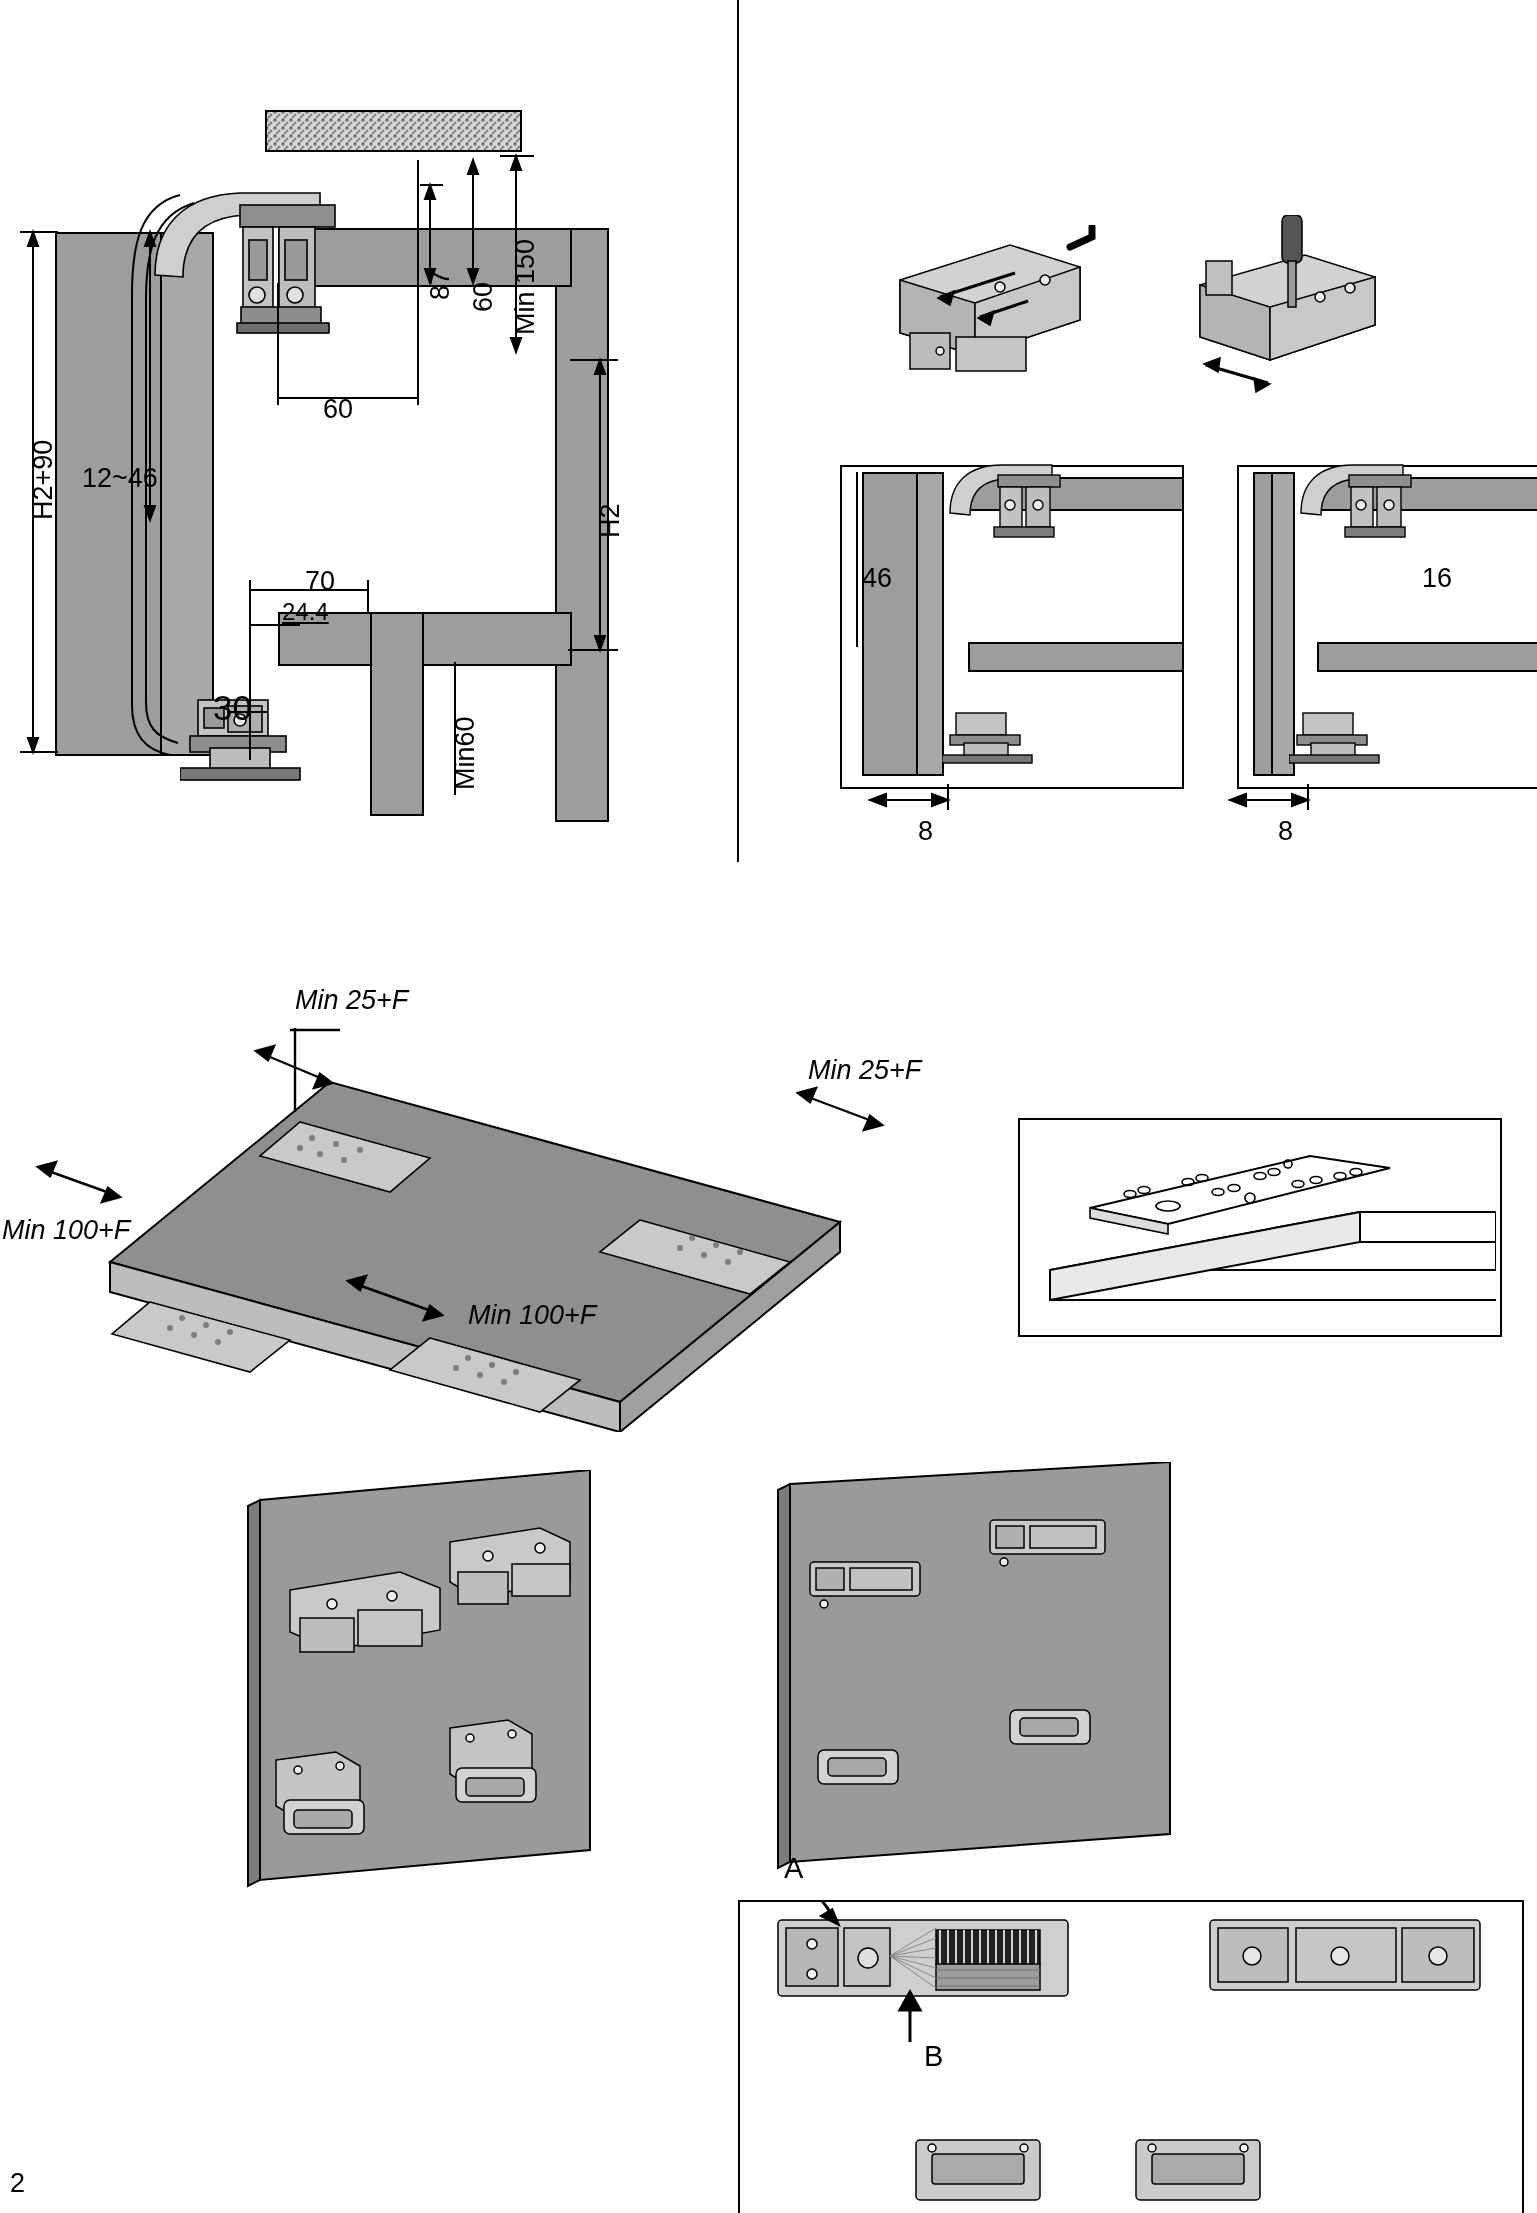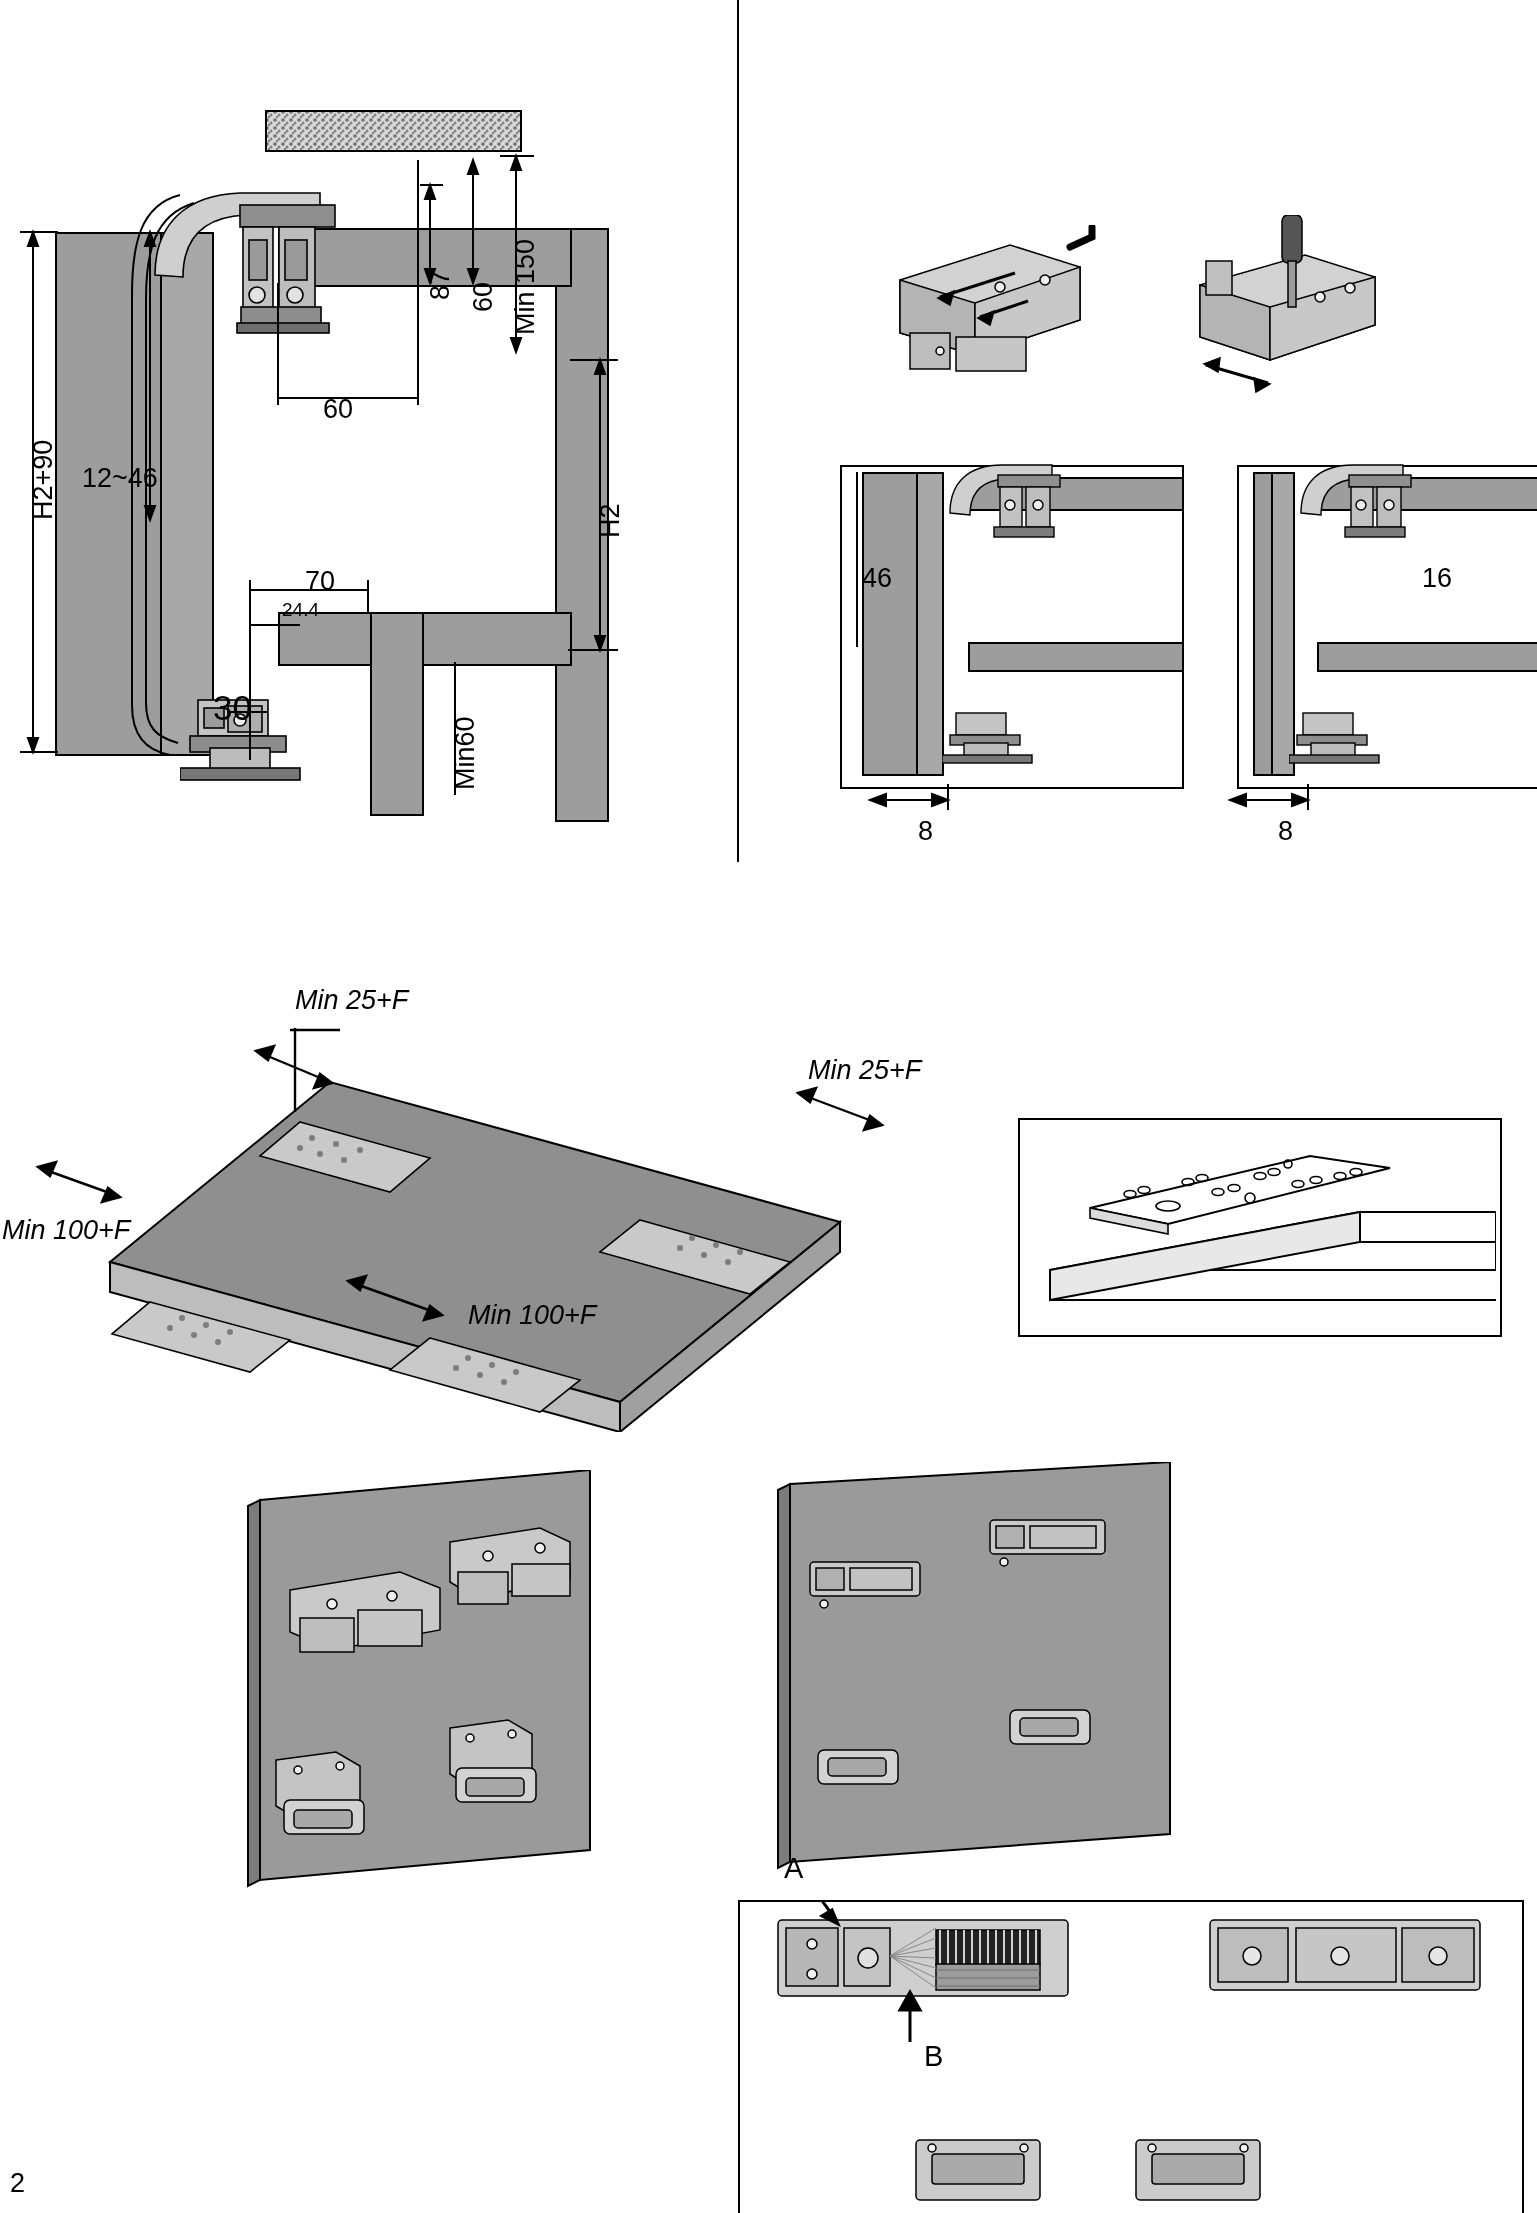--- a/index.html
+++ b/index.html
@@ -165,21 +165,21 @@
     </svg>
 
     <div class="lbl vert" style="left:30px; top:520px; font-size:27px;">H2+90</div>
     <div class="lbl" style="left:82px; top:465px; font-size:27px;">12~46</div>
     <div class="lbl vert" style="left:427px; top:300px; font-size:27px;">87</div>
     <div class="lbl vert" style="left:470px; top:312px; font-size:27px;">60</div>
     <div class="lbl vert" style="left:512px; top:335px; font-size:27px;">Min 150</div>
     <div class="lbl" style="left:323px; top:396px; font-size:27px;">60</div>
     <div class="lbl vert" style="left:597px; top:538px; font-size:27px;">H2</div>
     <div class="lbl" style="left:305px; top:568px; font-size:27px;">70</div>
-    <div class="lbl" style="left:282px; top:600px; font-size:19px;">24.4</div>
+    <div class="lbl" style="left:282px; top:600px; font-size:24px;text-decoration:underline;">24.4</div>
     <div class="lbl" style="left:213px; top:690px; font-size:35px;">30</div>
     <div class="lbl vert" style="left:452px; top:790px; font-size:27px;">Min60</div>
   </div>
 
   <div class="abs" style="left:740px; top:0px; width:797px; height:862px;">
 
     <svg width="230" height="190" style="position:absolute; left:140px; top:225px;">
       <g stroke="#000" stroke-width="1.5">
         <polygon points="20,55 130,20 200,42 200,95 95,130 20,108" fill="#d2d2d2"></polygon>
         <polygon points="20,55 95,78 95,130 20,108" fill="#b4b4b4"></polygon>

